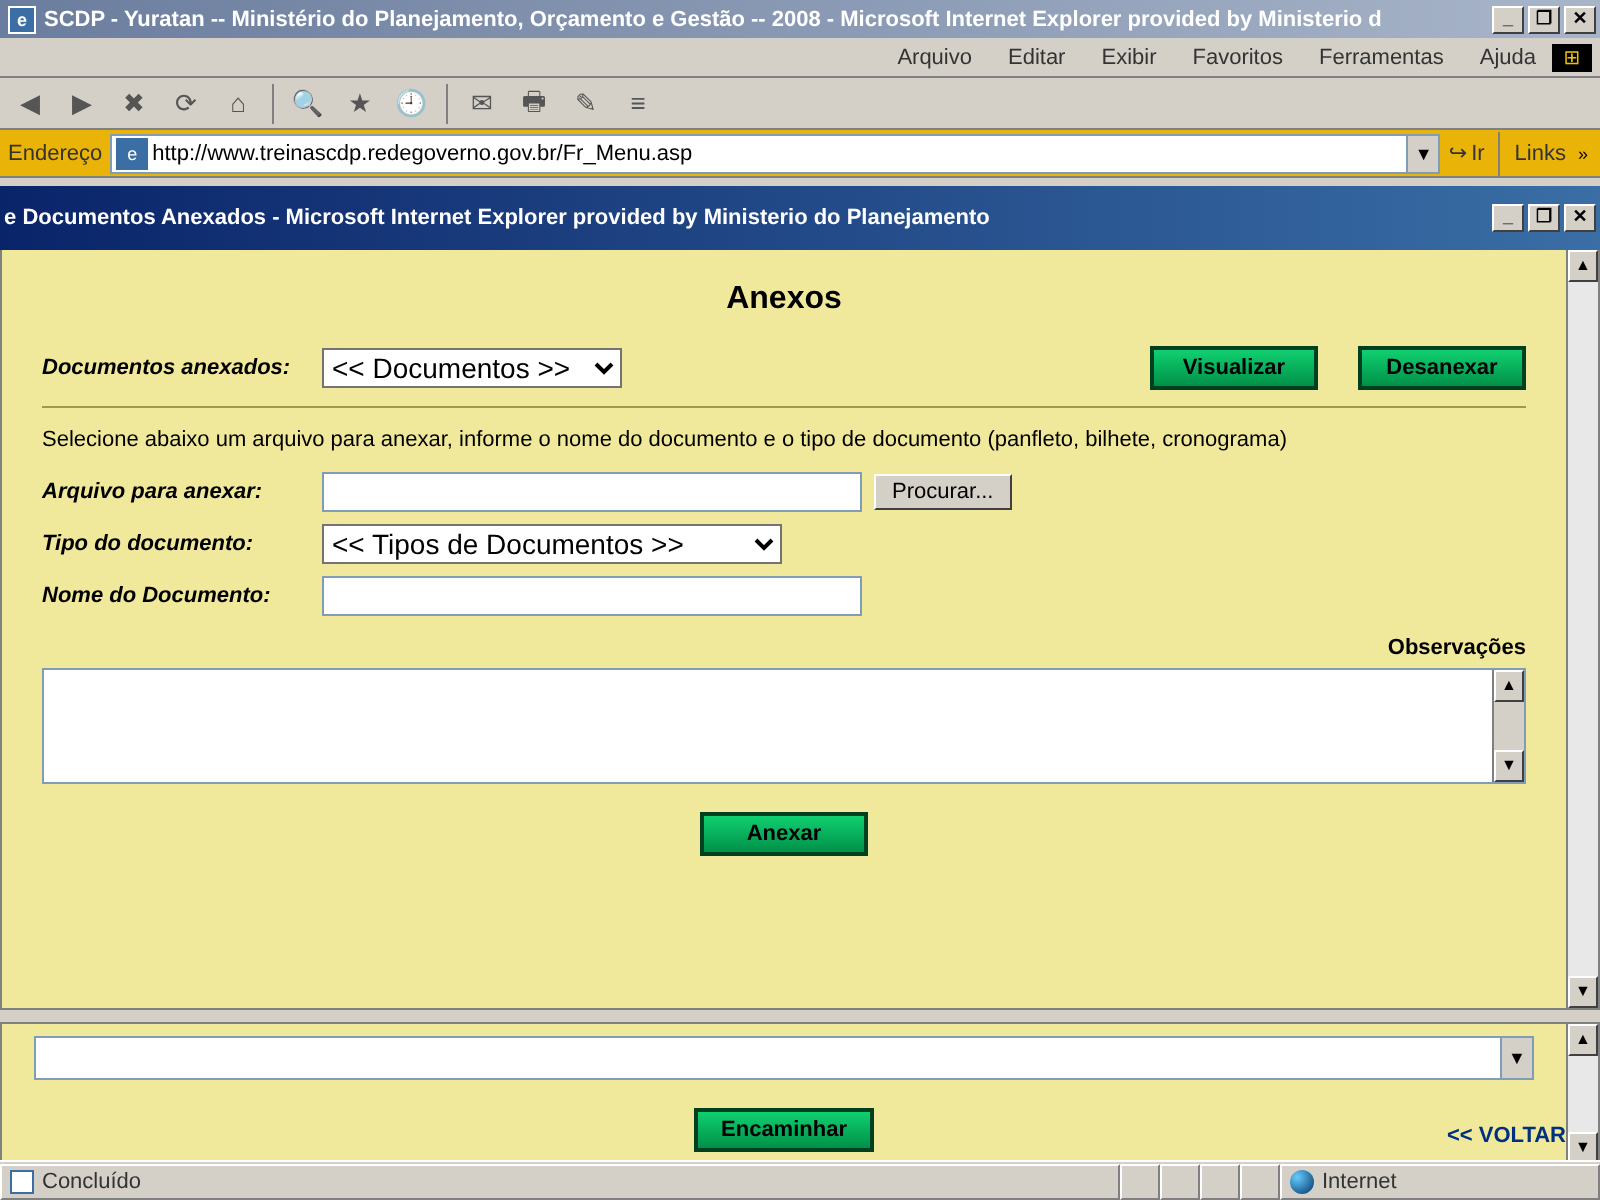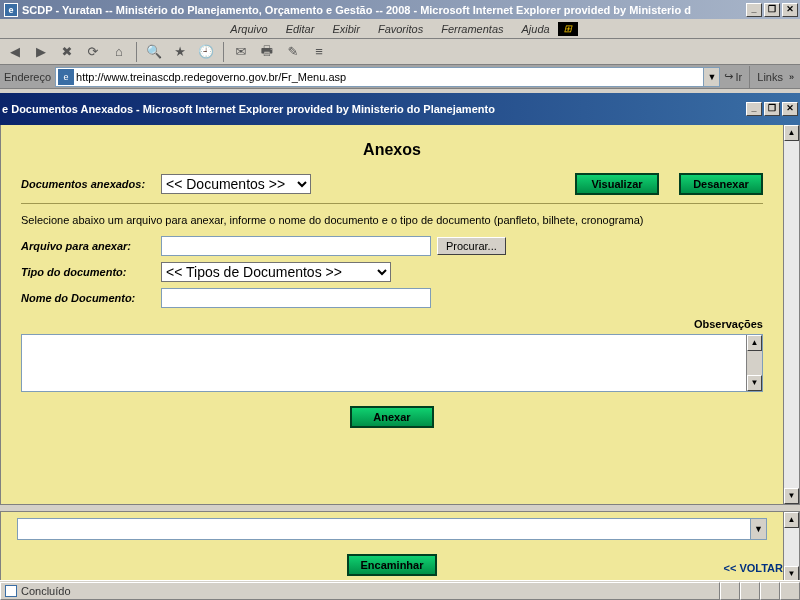--- a/index.html
+++ b/index.html
@@ -29,32 +29,31 @@
   }
   .win-controls { display:flex; gap:2px; }
   .win-btn {
     width:16px;height:14px;background:#d4d0c8;border:1px solid #fff;border-right-color:#404040;border-bottom-color:#404040;
     font-size:9px;line-height:11px;text-align:center;font-family:Arial;color:#000;
   }
   .win-btn.close{font-weight:bold;}
   
   .menubar {
     background:#d4d0c8;height:20px;display:flex;align-items:center;padding:0 4px;border-bottom:1px solid #808080;
-    justify-content:center;
-    font-style:italic;
+    justify-content:flex-end;
   }
   .menubar .menus{display:flex;gap:2px;}
   .menubar .menu-item{padding:2px 8px;color:#333;}
   .menubar .flag{width:20px;height:14px;background:#000;display:flex;align-items:center;justify-content:center;font-size:10px;color:#f0c000;}
   
   .toolbar{background:#d4d0c8;height:26px;display:flex;align-items:center;padding:0 4px;border-bottom:1px solid #808080;gap:4px;}
   .tb-icon-btn{width:22px;height:22px;border:1px solid transparent;display:flex;align-items:center;justify-content:center;color:#555;font-size:13px;}
   .tb-sep{width:1px;height:20px;background:#808080;margin:0 2px;}
   
-  .addrbar{background:#a3a3a3;height:24px;display:flex;align-items:center;padding:0 4px;gap:4px;border-bottom:1px solid #808080;}
+  .addrbar{background:#eab308;height:24px;display:flex;align-items:center;padding:0 4px;gap:4px;border-bottom:1px solid #808080;}
   .addrbar .lbl{color:#333;}
   .addrbar .addr-combo{flex:1;display:flex;background:#fff;border:1px solid #7f9db9;height:20px;align-items:center;}
   .addr-combo .addr-icon{width:16px;height:16px;margin:0 2px;background:#3a6ea5;font-size:9px;color:#fff;text-align:center;line-height:16px;}
   .addr-combo .addr-text{flex:1;font-size:11px;color:#000;}
   .addr-combo .dd{width:16px;text-align:center;font-size:9px;color:#000;background:#d4d0c8;border-left:1px solid #7f9db9;height:18px;line-height:18px;}
   .go-btn{display:flex;align-items:center;gap:2px;color:#333;}
   .links-sep{border-left:1px solid #808080;height:22px;margin:0 3px;}
   .links-lbl{color:#333;}
   .links-chev{font-size:9px;padding:0 2px;}
 
@@ -275,13 +274,17 @@
 
 <div class="statusbar">
   <div class="pane main">
     <span class="doc-ico"></span>
     <span>Concluído</span>
   </div>
   <div class="pane small"></div>
   <div class="pane small"></div>
   <div class="pane small"></div>
   <div class="pane small"></div>
+  <div class="pane zone">
+    <span class="globe"></span>
+    <span>Internet</span>
+  </div>
 </div>
 
 </body></html>

